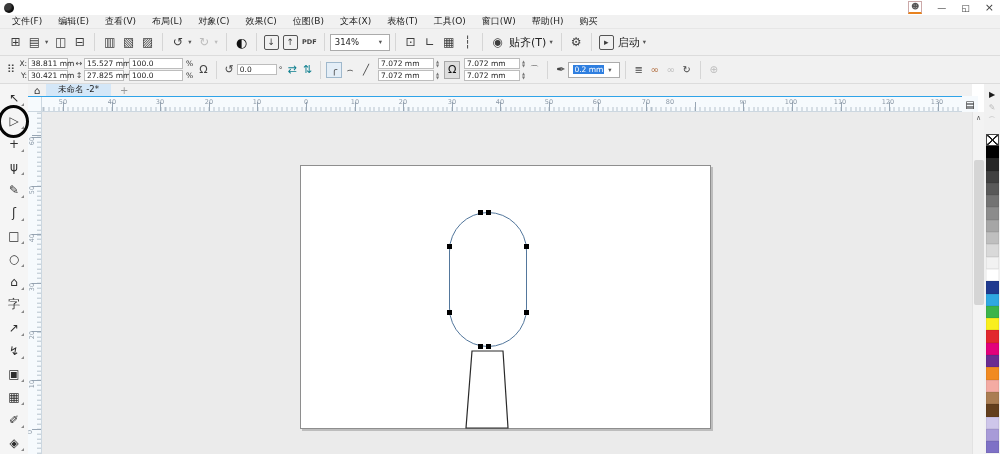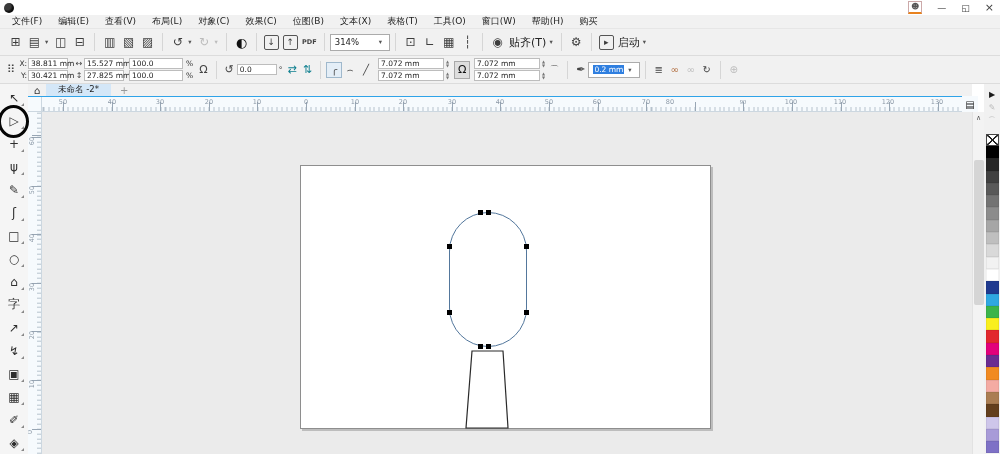--- a/index.html
+++ b/index.html
@@ -40,21 +40,21 @@
   .propbar { position:absolute; left:0; top:56px; width:1000px; height:28px; background:#f1f1f1;
     border-bottom:1px solid #dcdcdc; display:flex; align-items:center; padding-left:4px; }
   .picn { font-size:11px; color:#444; margin:0 3px; flex:none; }
   .picn.teal { color:#0e7f8f; }
   .stack { display:flex; flex-direction:column; gap:1px; margin:0 1px; flex:none; }
   .frow { display:flex; align-items:center; gap:1px; }
   .lbl { font-size:7.5px; color:#333; width:8px; text-align:right; }
   .ticn { font-size:8px; color:#444; width:8px; text-align:center; }
   .fld { display:flex; align-items:center; background:#fff; border:1px solid #bdbdbd;
     height:11px; font-size:7.5px; padding:0 2px; color:#222; white-space:nowrap; }
-  .w56 { width:40px; } .w30 { width:54px; } .w40 { width:40px; } .w46 { width:66px; }
+  .w56 { width:40px; } .w30 { width:54px; } .w40 { width:40px; } .w46 { width:56px; }
   .unit { font-size:7.5px; color:#333; margin:0 2px; }
   .spin { display:flex; flex-direction:column; font-size:4px; line-height:4px; color:#777; margin-left:1px; }
   .cornerbtn { width:16px; height:16px; display:flex; align-items:center; justify-content:center;
     font-size:10px; color:#444; border:1px solid transparent; flex:none; }
   .cornerbtn.sel { border:1px solid #9fb8cc; background:#e4eef7; }
   .lockbtn { width:16px; height:18px; display:flex; align-items:center; justify-content:center;
     font-size:11px; color:#111; background:#dedede; border:1px solid #a8a8a8; flex:none; }
   .hl { background:#2f7fe0; color:#fff; padding:0 1px; }
   
   .tabbar { position:absolute; left:28px; top:84px; width:944px; height:13px; background:#f1f1f1;

